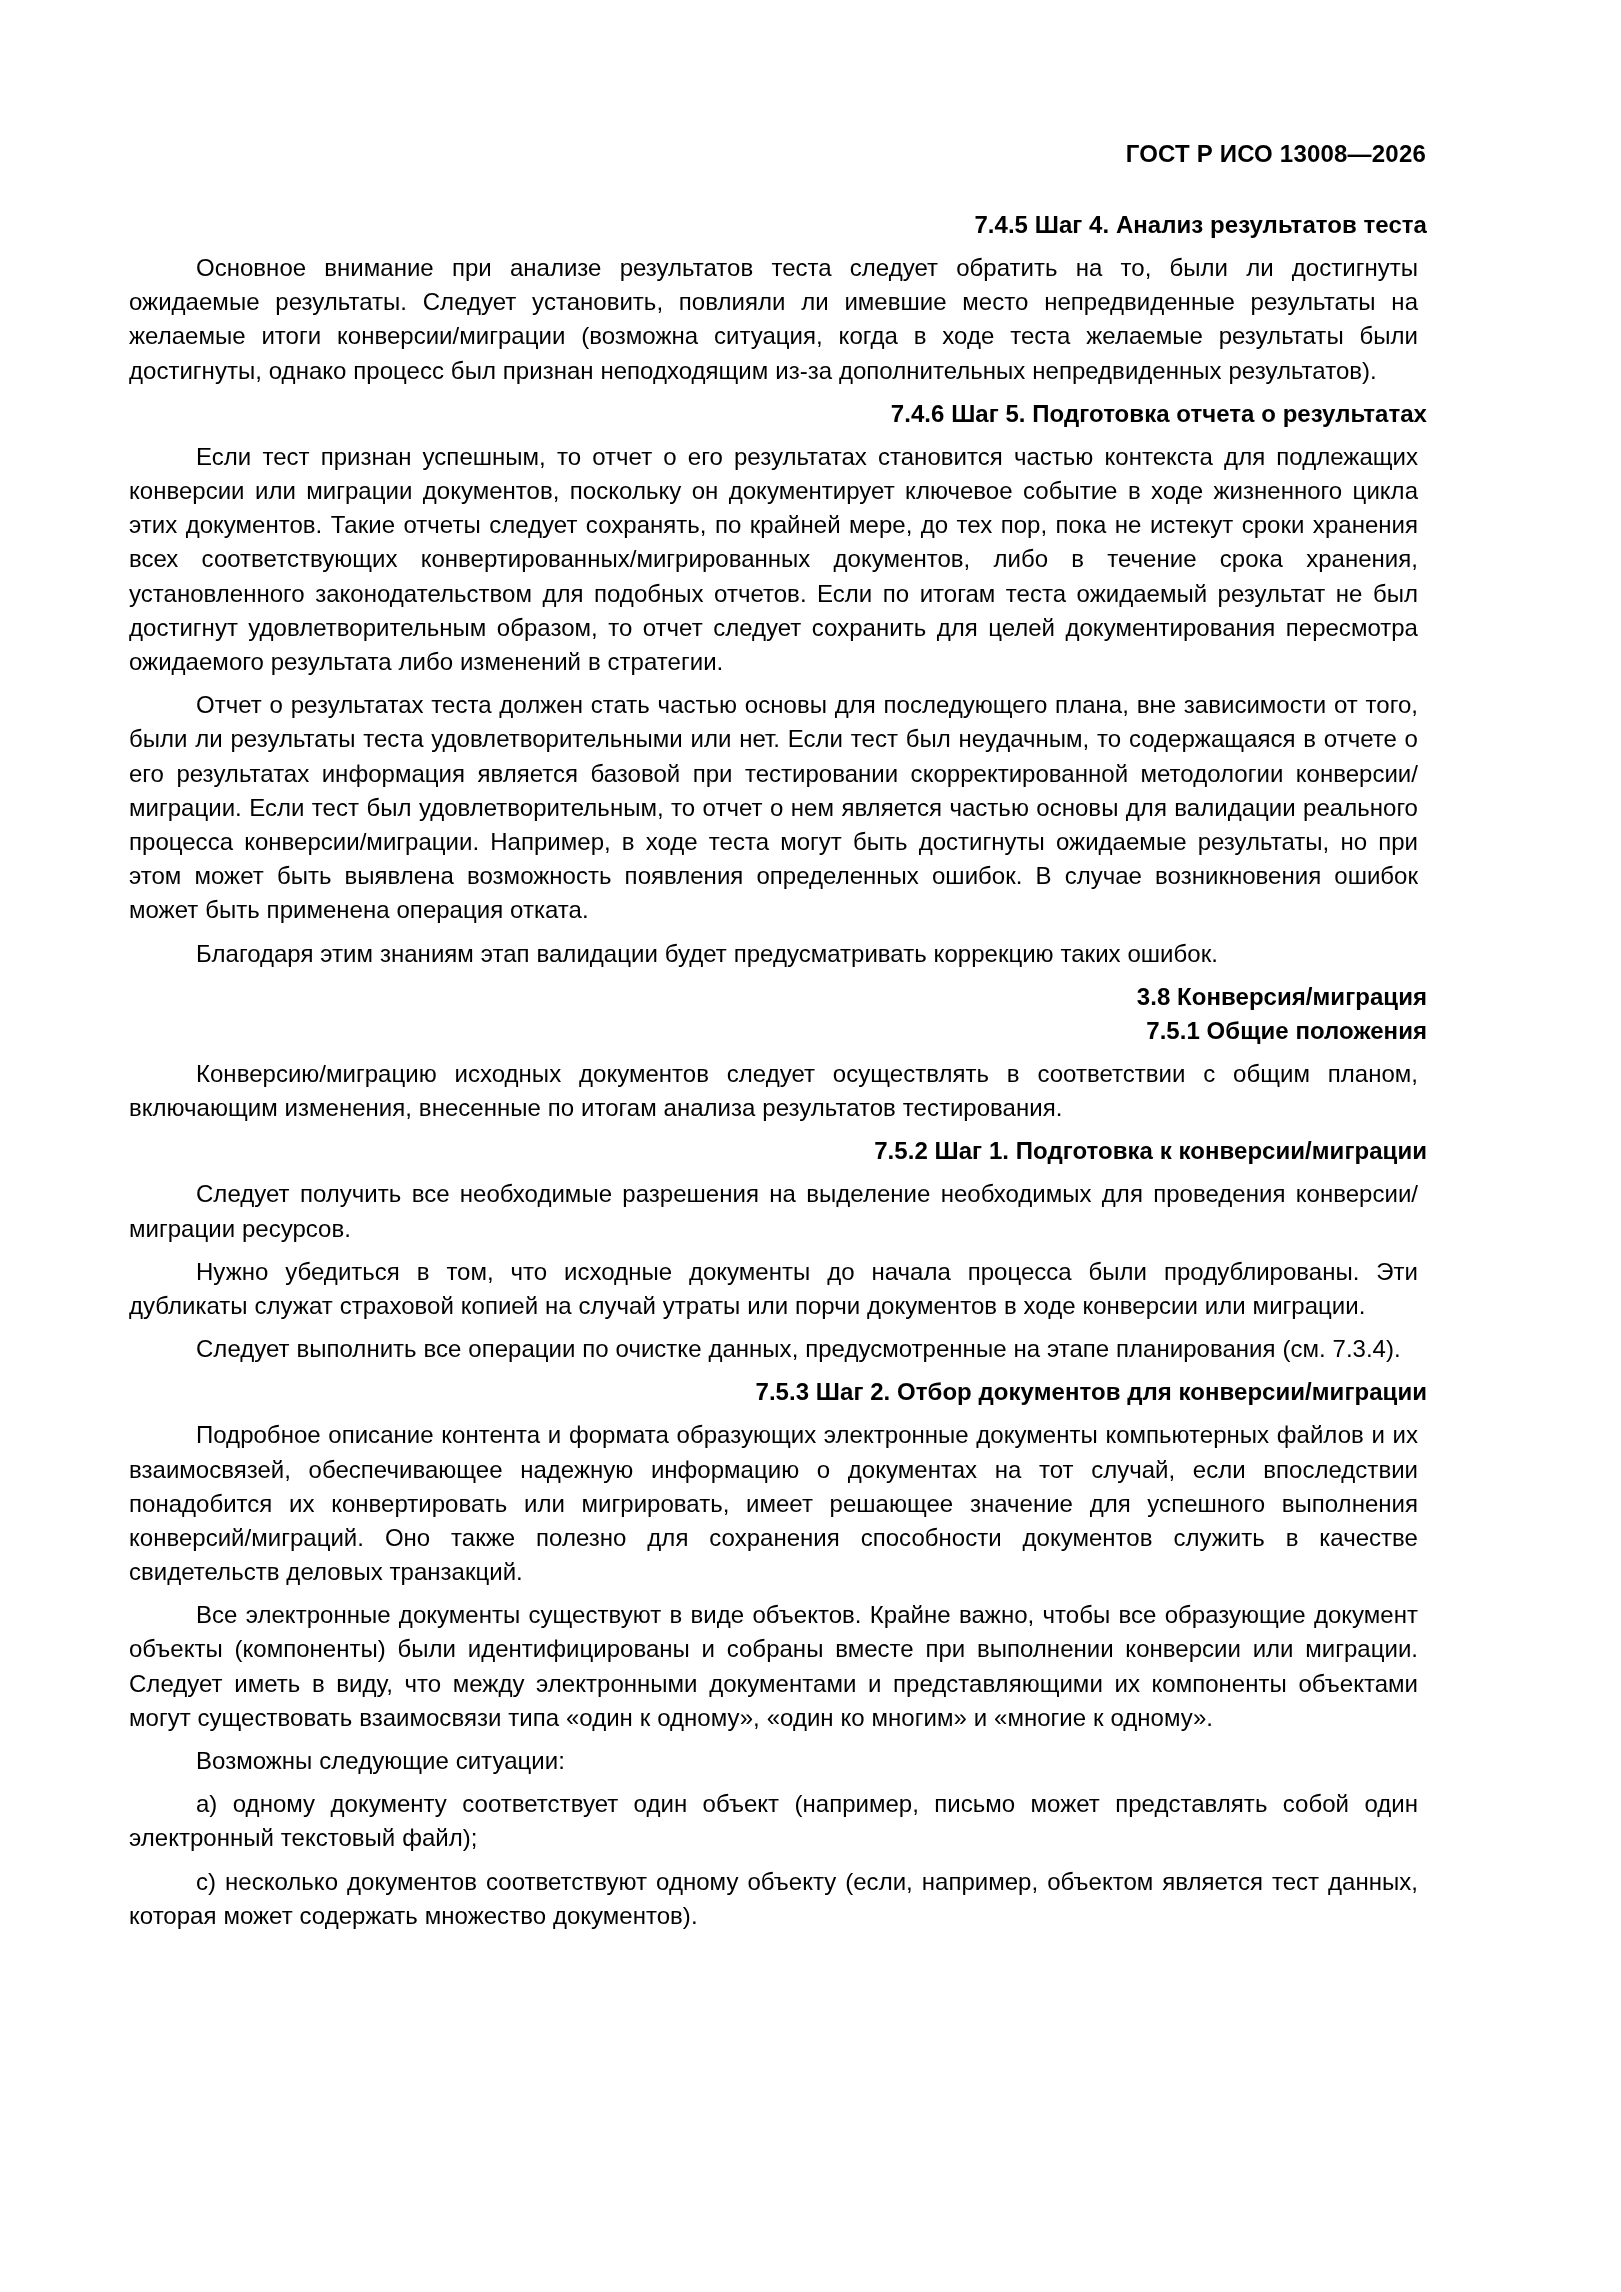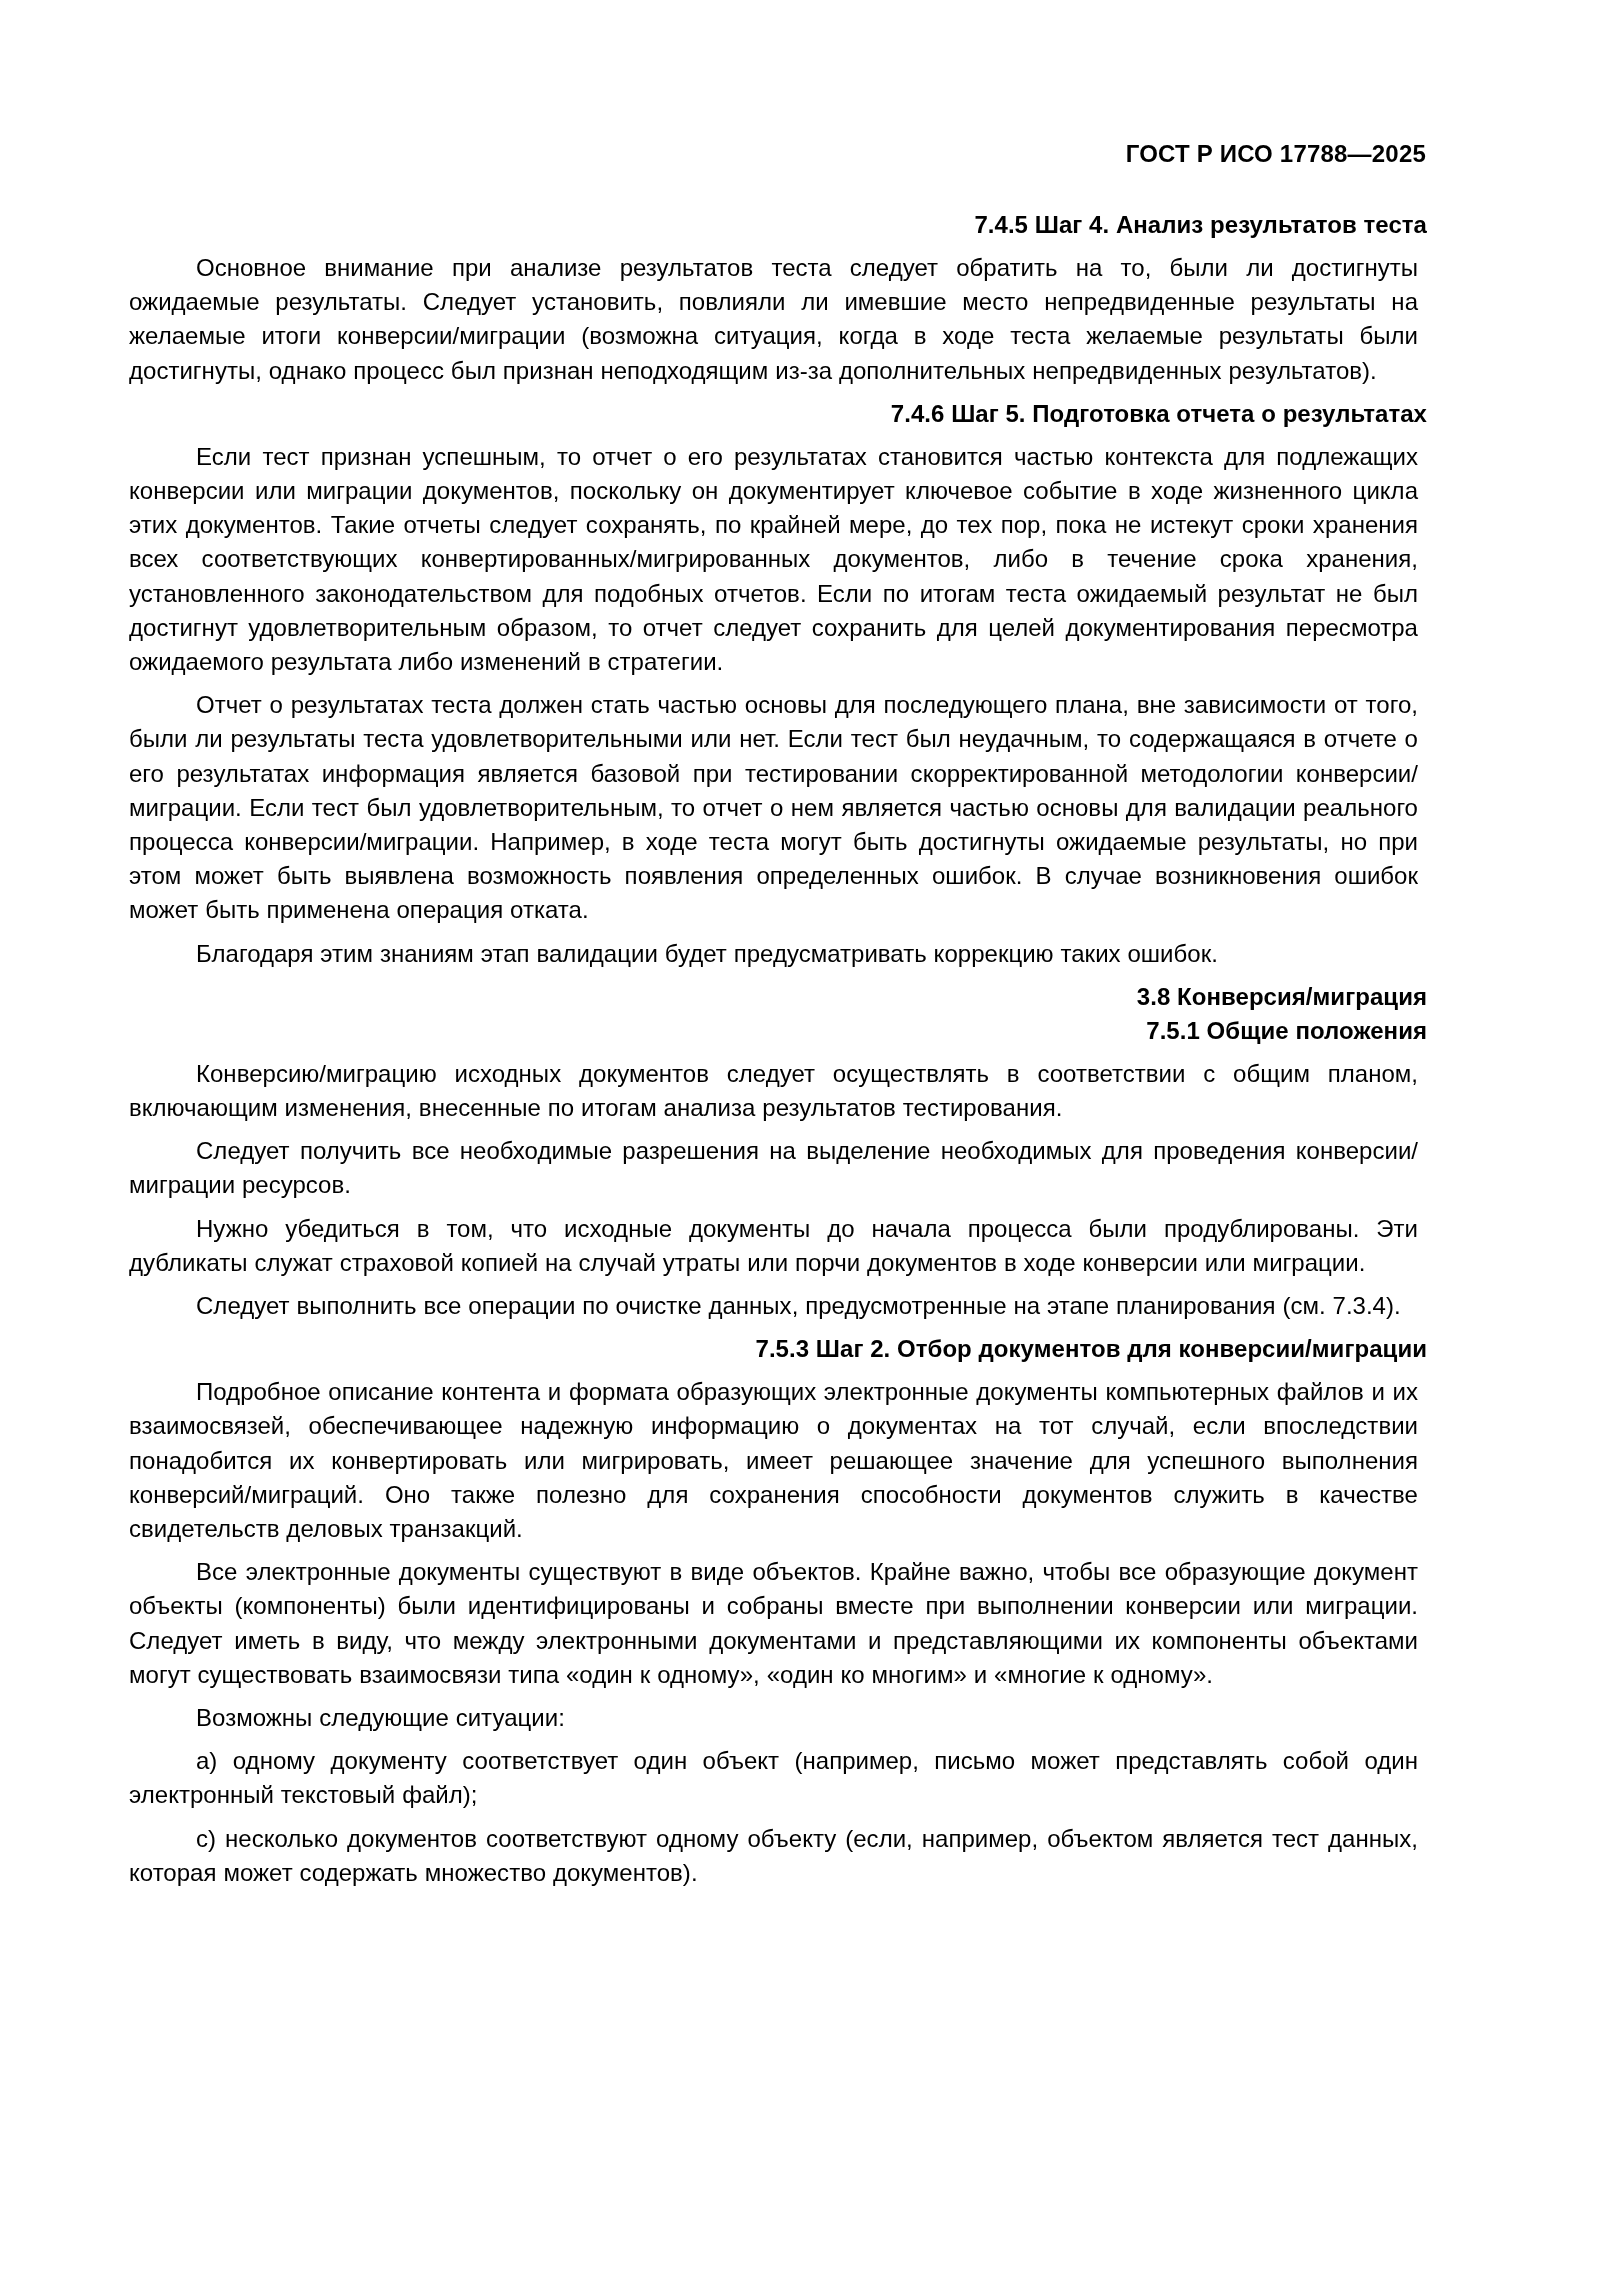--- a/index.html
+++ b/index.html
@@ -80,21 +80,21 @@
     text-align: right;
     font-size: 23.5px;
     line-height: 1;
   }
 </style>
 </head>
 <body>
 
 <div class="page">
 
-  <div class="running-header">ГОСТ Р ИСО 17788—2025</div>
+  <div class="running-header">ГОСТ Р ИСО 13008—2026</div>
 
   <div class="content">
 
     <h3 class="section-heading">7.4.5  Шаг 4. Анализ результатов теста</h3>
 
     <p class="body last-line-left">Основное внимание при анализе результатов теста следует обратить на то, были ли достигнуты ожидаемые результаты. Следует установить, повлияли ли имевшие место непредвиденные результаты на желаемые итоги конверсии/миграции (возможна ситуация, когда в ходе теста желаемые результаты были достигнуты, однако процесс был признан неподходящим из-за дополнительных непредвиденных результатов).</p>
 
     <h3 class="section-heading">7.4.6  Шаг 5. Подготовка отчета о результатах</h3>
 
     <p class="body last-line-left">Если тест признан успешным, то отчет о его результатах становится частью контекста для подлежащих конверсии или миграции документов, поскольку он документирует ключевое событие в ходе жизненного цикла этих документов. Такие отчеты следует сохранять, по крайней мере, до тех пор, пока не истекут сроки хранения всех соответствующих конвертированных/мигрированных документов, либо в течение срока хранения, установленного законодательством для подобных отчетов. Если по итогам теста ожидаемый результат не был достигнут удовлетворительным образом, то отчет следует сохранить для целей документирования пересмотра ожидаемого результата либо изменений в стратегии.</p>
@@ -102,20 +102,21 @@
     <p class="body last-line-left">Отчет о результатах теста должен стать частью основы для последующего плана, вне зависимости от того, были ли результаты теста удовлетворительными или нет. Если тест был неудачным, то содержащаяся в отчете о его результатах информация является базовой при тестировании скорректированной методологии конверсии/миграции. Если тест был удовлетворительным, то отчет о нем является частью основы для валидации реального процесса конверсии/миграции. Например, в ходе теста могут быть достигнуты ожидаемые результаты, но при этом может быть выявлена возможность появления определенных ошибок. В случае возникновения ошибок может быть применена операция отката.</p>
 
     <p class="body last-line-left">Благодаря этим знаниям этап валидации будет предусматривать коррекцию таких ошибок.</p>
 
     <h3 class="section-heading gap-before-major">3.8  Конверсия/миграция</h3>
 
     <h3 class="section-heading gap-after-major">7.5.1  Общие положения</h3>
 
     <p class="body last-line-left">Конверсию/миграцию исходных документов следует осуществлять в соответствии с общим планом, включающим изменения, внесенные по итогам анализа результатов тестирования.</p>
 
+    <h3 class="section-heading">7.5.2  Шаг 1. Подготовка к конверсии/миграции</h3>
 
     <p class="body last-line-left">Следует получить все необходимые разрешения на выделение необходимых для проведения конверсии/миграции ресурсов.</p>
 
     <p class="body last-line-left">Нужно убедиться в том, что исходные документы до начала процесса были продублированы. Эти дубликаты служат страховой копией на случай утраты или порчи документов в ходе конверсии или миграции.</p>
 
     <p class="body last-line-left">Следует выполнить все операции по очистке данных, предусмотренные на этапе планирования (см. 7.3.4).</p>
 
     <h3 class="section-heading">7.5.3  Шаг 2. Отбор документов для конверсии/миграции</h3>
 
     <p class="body last-line-left">Подробное описание контента и формата образующих электронные документы компьютерных файлов и их взаимосвязей, обеспечивающее надежную информацию о документах на тот случай, если впоследствии понадобится их конвертировать или мигрировать, имеет решающее значение для успешного выполнения конверсий/миграций. Оно также полезно для сохранения способности документов служить в качестве свидетельств деловых транзакций.</p>

